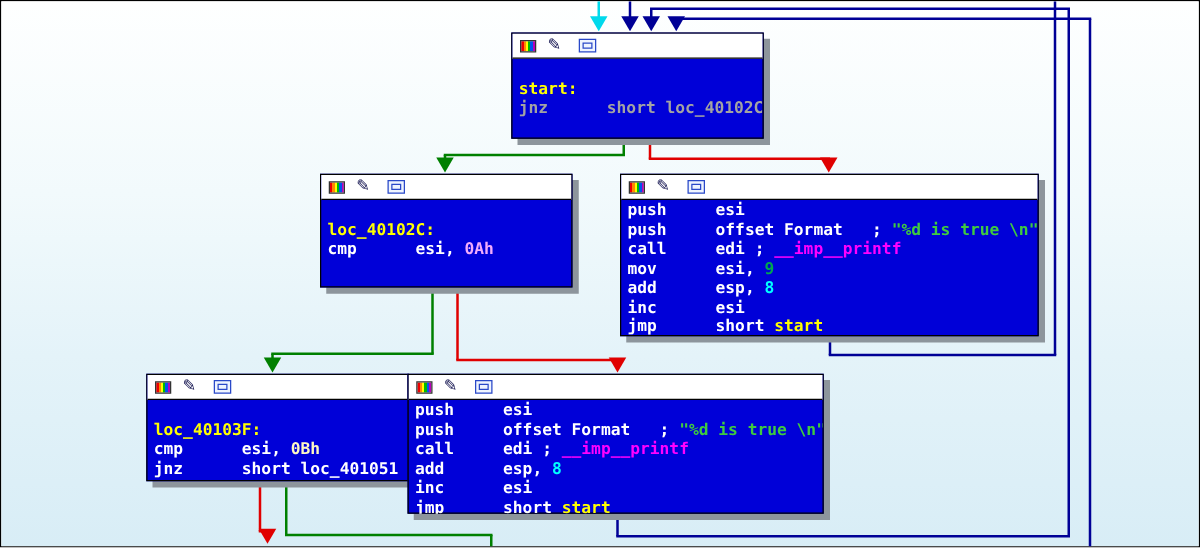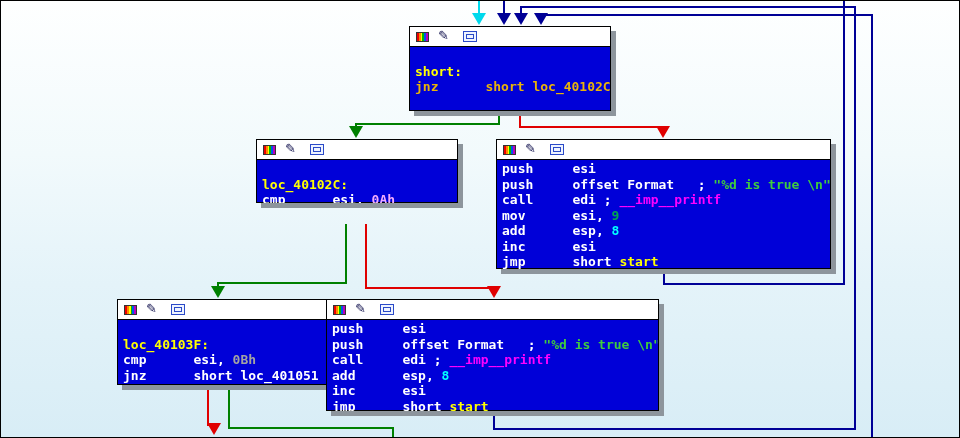--- a/index.html
+++ b/index.html
@@ -67,23 +67,23 @@
       <div class="earrow" style="left: 206px; top: 422px; border-top-color: rgb(224, 0, 0);"></div>
       <div class="eseg" style="left: 227px; top: 384px; width: 2px; height: 43px; background: rgb(0, 128, 0);"></div>
       <div class="eseg" style="left: 227px; top: 426px; width: 166px; height: 2px; background: rgb(0, 128, 0);"></div>
       <div class="eseg" style="left: 391px; top: 427px; width: 2px; height: 10px; background: rgb(0, 128, 0);"></div>
       <div class="node" style="left: 408px; top: 25px; width: 202px; height: 85px; background: rgb(0, 0, 216); box-shadow: rgb(141, 149, 156) 5px 5px 0px 0px;">
         <div class="ntitle" style="background: rgb(255, 255, 255);">
           <span class="icon icon-palette"></span>
           <span class="icon icon-pen"></span>
           <span class="icon icon-frame"></span>
         </div>
-        <div class="nbody"><div class="cline"></div><div class="cline"><span style="color: rgb(255, 255, 0);">short:</span></div><div class="cline"><span style="color: #eab308;">jnz      short loc_40102C</span></div></div>
+        <div class="nbody"><div class="cline"></div><div class="cline"><span style="color: rgb(255, 255, 0);">start:</span></div><div class="cline"><span style="color: #a3a3a3;">jnz      short loc_40102C</span></div></div>
       </div>
-      <div class="node" style="left: 255px; top: 138px; width: 202px; height: 64px; background: rgb(0, 0, 216); box-shadow: rgb(141, 149, 156) 5px 5px 0px 0px;">
+      <div class="node" style="left: 255px; top: 138px; width: 202px; height: 91px; background: rgb(0, 0, 216); box-shadow: rgb(141, 149, 156) 5px 5px 0px 0px;">
         <div class="ntitle" style="background: rgb(255, 255, 255);">
           <span class="icon icon-palette"></span>
           <span class="icon icon-pen"></span>
           <span class="icon icon-frame"></span>
         </div>
         <div class="nbody"><div class="cline"></div><div class="cline"><span style="color: rgb(255, 255, 0);">loc_40102C:</span></div><div class="cline"><span style="color: rgb(255, 255, 255);">cmp      esi, </span><span style="color: #f0abfc;">0Ah</span></div></div>
       </div>
       <div class="node" style="left: 495px; top: 138px; width: 335px; height: 130px; background: rgb(0, 0, 216); box-shadow: rgb(141, 149, 156) 5px 5px 0px 0px;">
         <div class="ntitle" style="background: rgb(255, 255, 255);">
           <span class="icon icon-palette"></span>
@@ -91,21 +91,21 @@
           <span class="icon icon-frame"></span>
         </div>
         <div class="nbody"><div class="cline"><span style="color: rgb(255, 255, 255);">push     esi</span></div><div class="cline"><span style="color: rgb(255, 255, 255);">push     offset Format   ; </span><span style="color: rgb(63, 203, 63);">"%d is true \n"</span></div><div class="cline"><span style="color: rgb(255, 255, 255);">call     edi ; </span><span style="color: rgb(255, 0, 255);">__imp__printf</span></div><div class="cline"><span style="color: rgb(255, 255, 255);">mov      esi, </span><span style="color: rgb(0, 165, 80);">9</span></div><div class="cline"><span style="color: rgb(255, 255, 255);">add      esp, </span><span style="color: rgb(0, 255, 255);">8</span></div><div class="cline"><span style="color: rgb(255, 255, 255);">inc      esi</span></div><div class="cline"><span style="color: rgb(255, 255, 255);">jmp      short </span><span style="color: rgb(255, 255, 0);">start</span></div></div>
       </div>
       <div class="node" style="left: 116px; top: 298px; width: 210px; height: 86px; background: rgb(0, 0, 216); box-shadow: rgb(141, 149, 156) 5px 5px 0px 0px;">
         <div class="ntitle" style="background: rgb(255, 255, 255);">
           <span class="icon icon-palette"></span>
           <span class="icon icon-pen"></span>
           <span class="icon icon-frame"></span>
         </div>
-        <div class="nbody"><div class="cline"></div><div class="cline"><span style="color: rgb(255, 255, 0);">loc_40103F:</span></div><div class="cline"><span style="color: rgb(255, 255, 255);">cmp      esi, </span><span style="color: #a3a3a3;">0Bh</span></div><div class="cline"><span style="color: rgb(255, 255, 255);">jnz      short loc_401051</span></div></div>
+        <div class="nbody"><div class="cline"></div><div class="cline"><span style="color: rgb(255, 255, 0);">loc_40103F:</span></div><div class="cline"><span style="color: rgb(255, 255, 255);">cmp      esi, </span><span style="color: #fef9c3;">0Bh</span></div><div class="cline"><span style="color: rgb(255, 255, 255);">jnz      short loc_401051</span></div></div>
       </div>
       <div class="node" style="left: 325px; top: 298px; width: 333px; height: 112px; background: rgb(0, 0, 216); box-shadow: rgb(141, 149, 156) 5px 5px 0px 0px;">
         <div class="ntitle" style="background: rgb(255, 255, 255);">
           <span class="icon icon-palette"></span>
           <span class="icon icon-pen"></span>
           <span class="icon icon-frame"></span>
         </div>
         <div class="nbody"><div class="cline"><span style="color: rgb(255, 255, 255);">push     esi</span></div><div class="cline"><span style="color: rgb(255, 255, 255);">push     offset Format   ; </span><span style="color: rgb(63, 203, 63);">"%d is true \n"</span></div><div class="cline"><span style="color: rgb(255, 255, 255);">call     edi ; </span><span style="color: rgb(255, 0, 255);">__imp__printf</span></div><div class="cline"><span style="color: rgb(255, 255, 255);">add      esp, </span><span style="color: rgb(0, 255, 255);">8</span></div><div class="cline"><span style="color: rgb(255, 255, 255);">inc      esi</span></div><div class="cline"><span style="color: rgb(255, 255, 255);">jmp      short </span><span style="color: rgb(255, 255, 0);">start</span></div></div>
       </div>
     </div>

